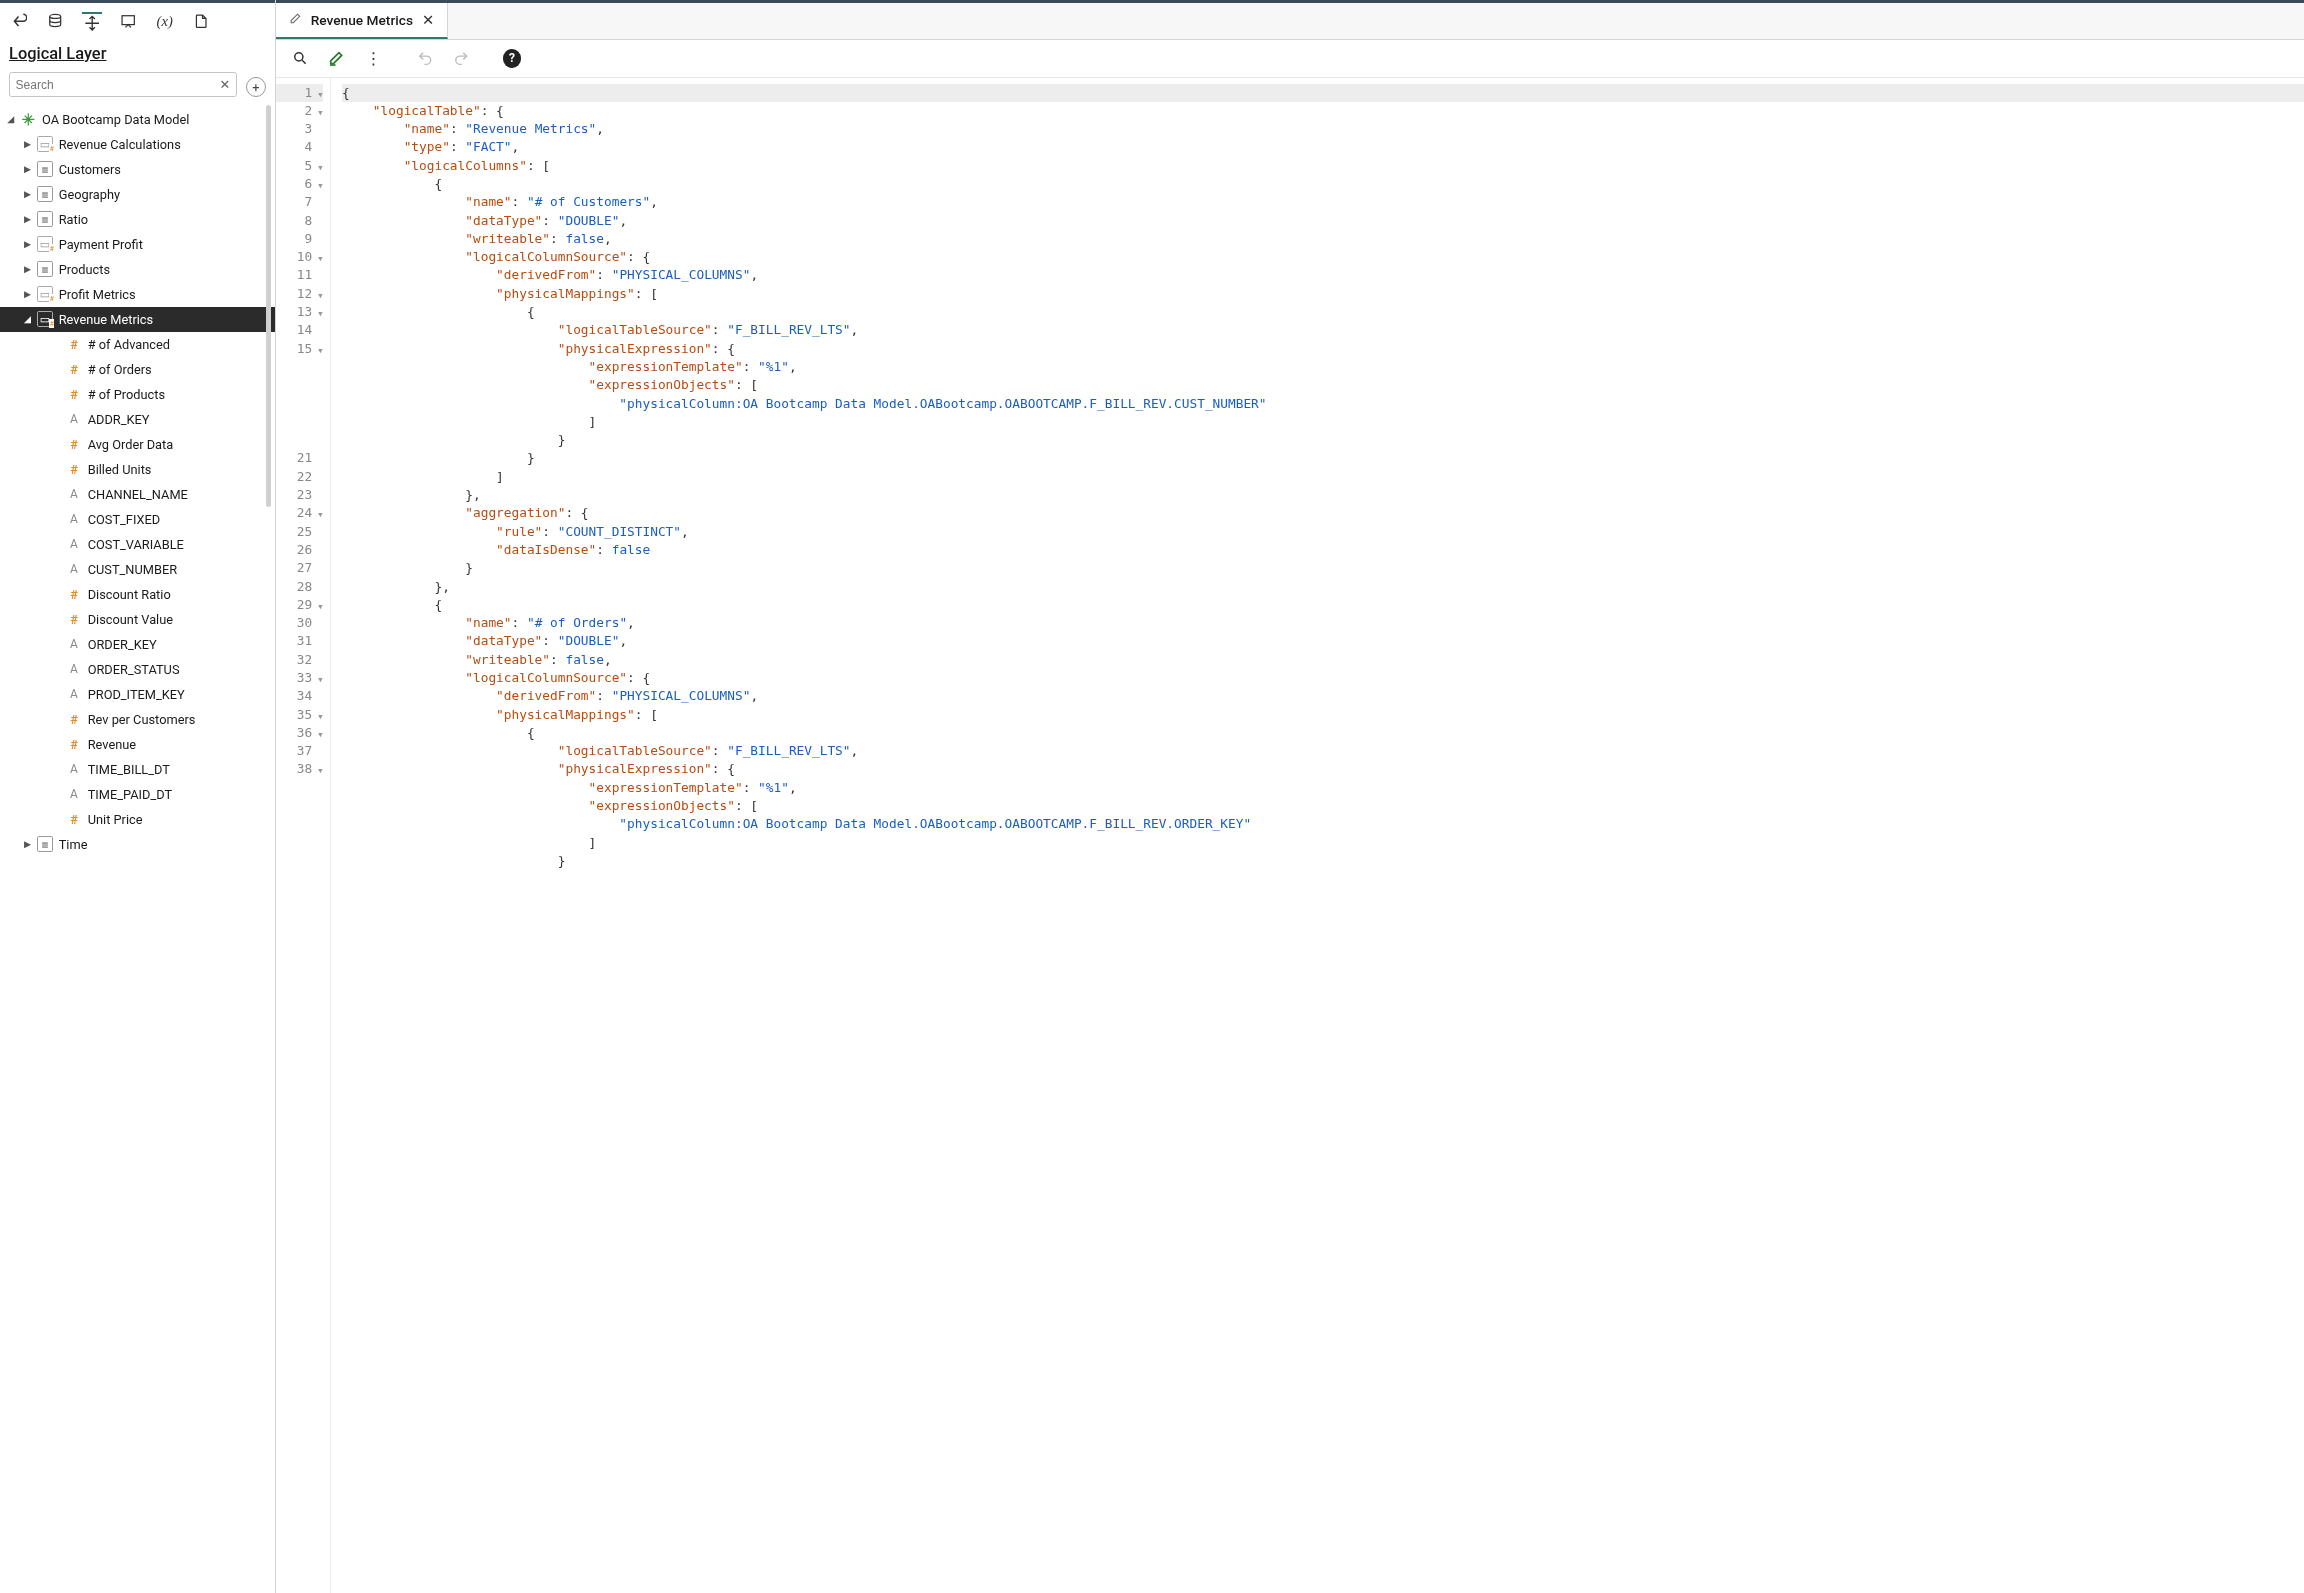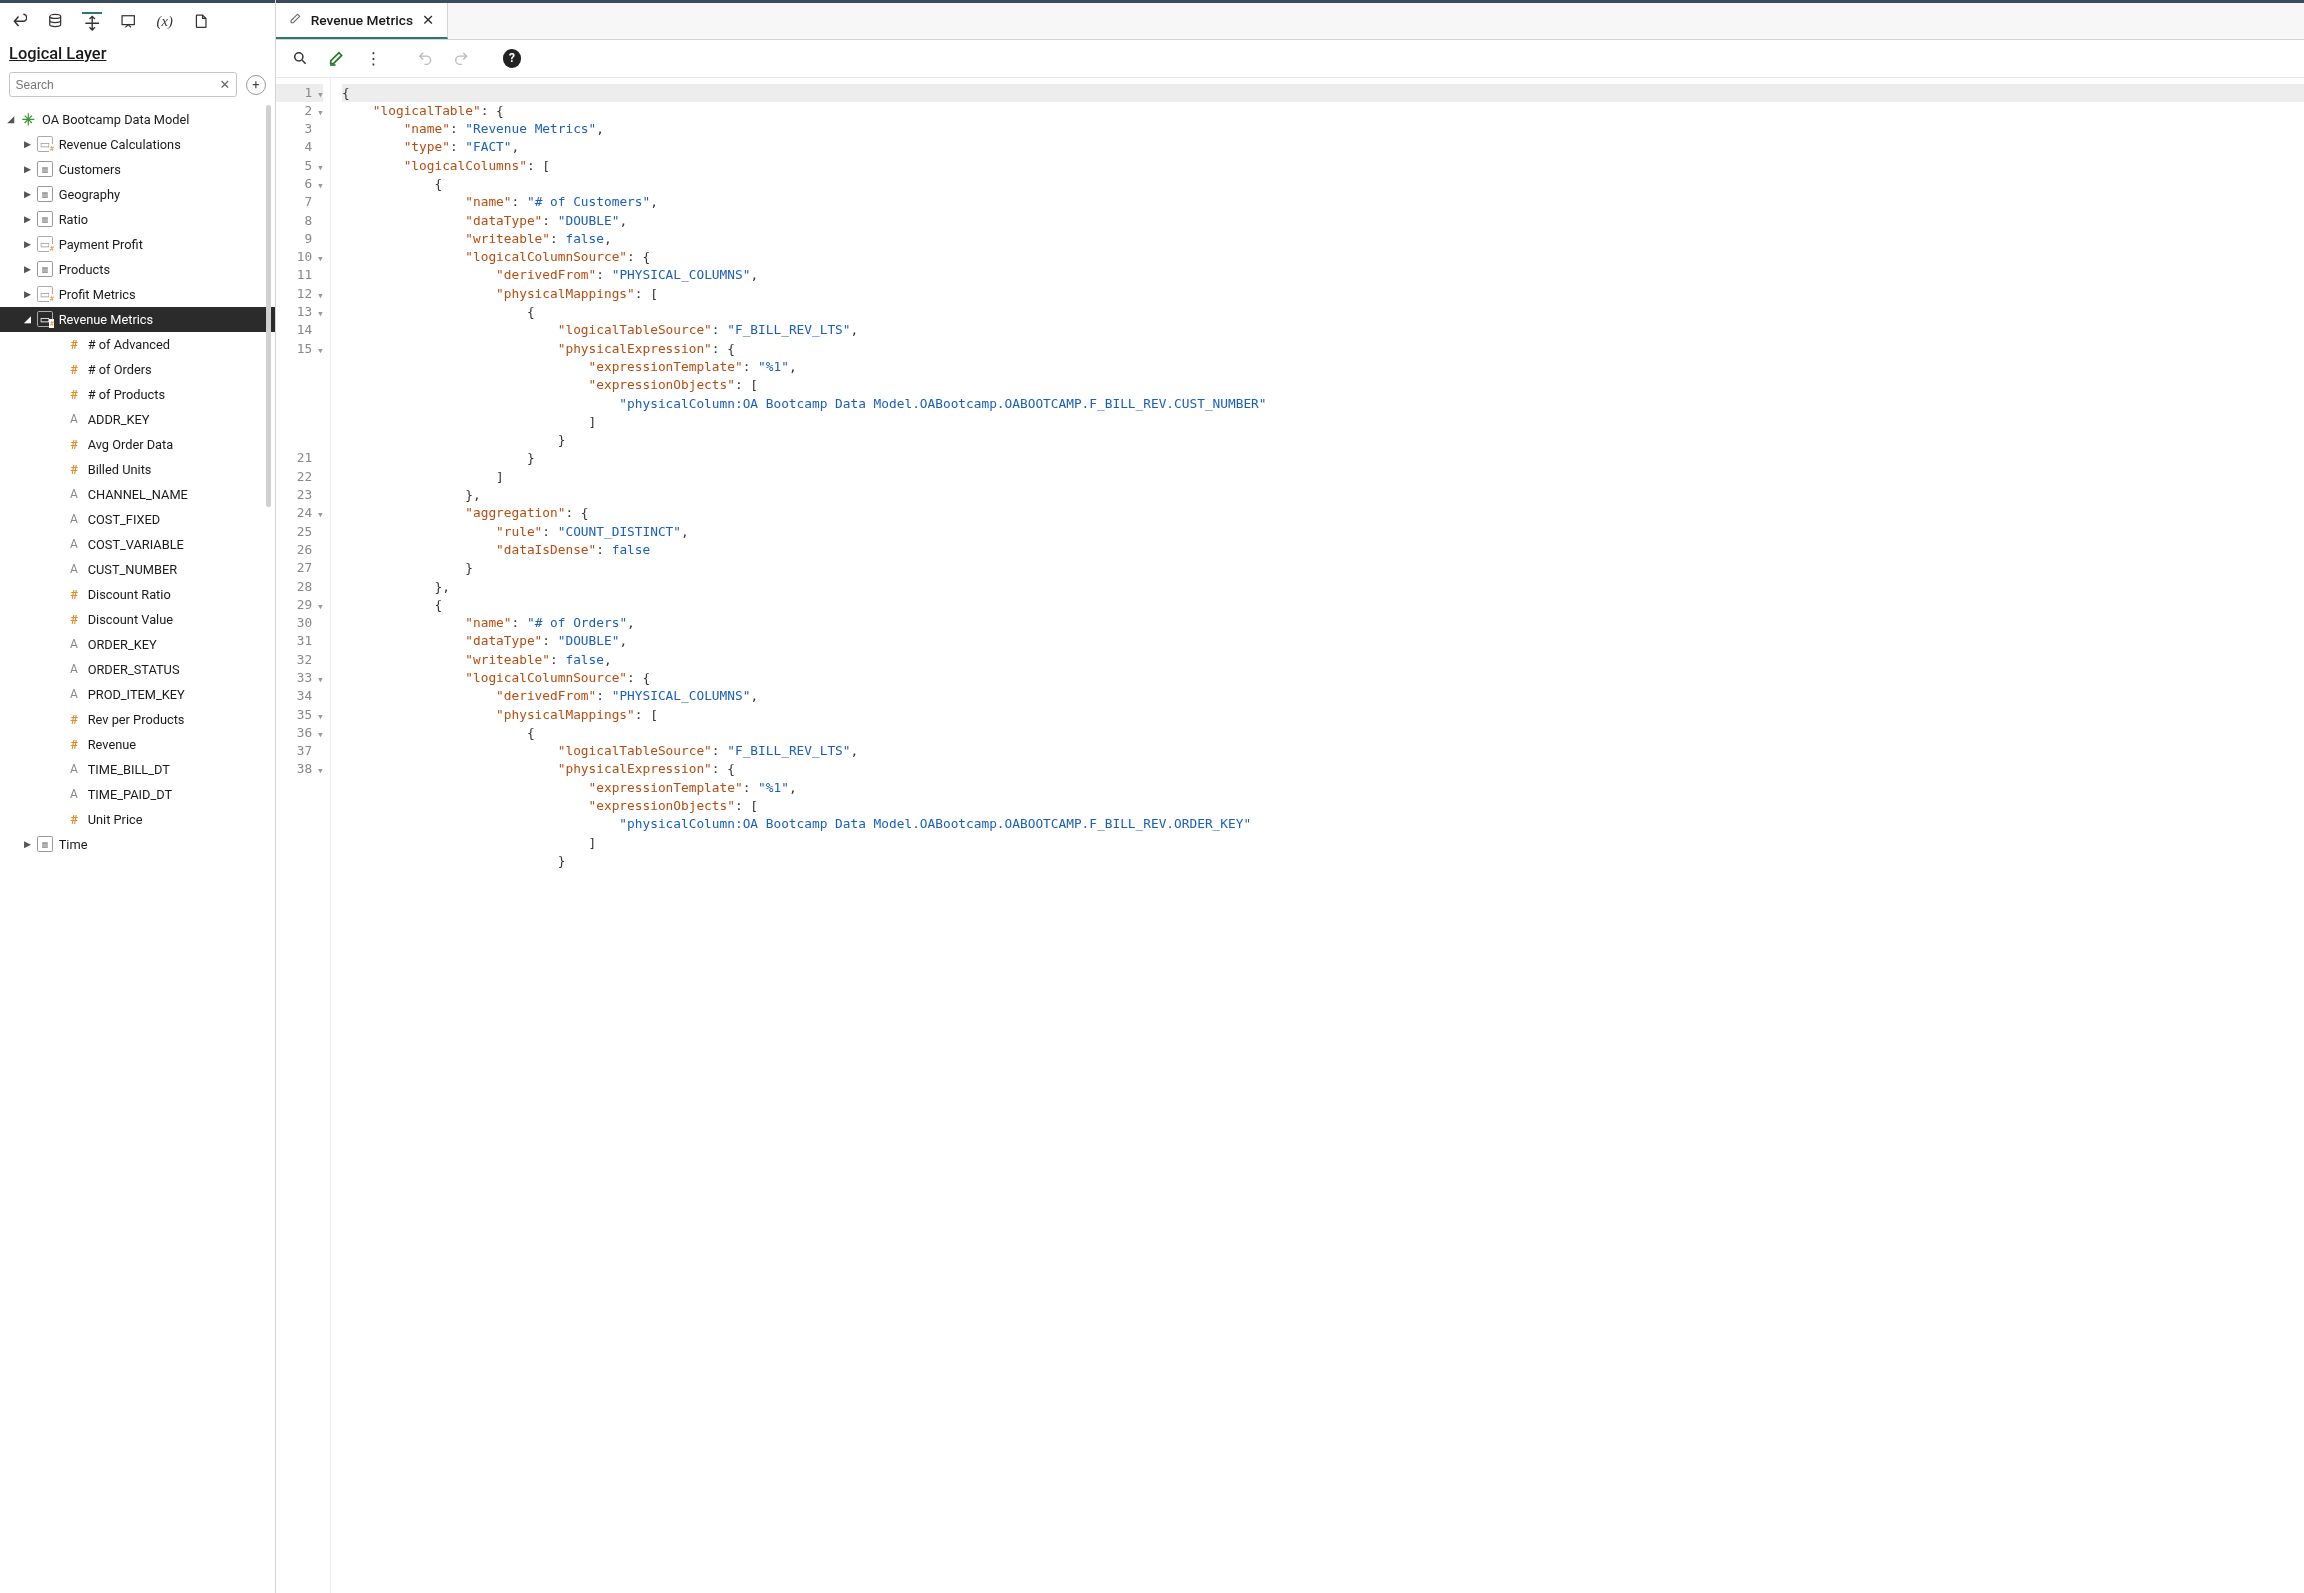--- a/index.html
+++ b/index.html
@@ -4,21 +4,21 @@
 <style>
   * { box-sizing: border-box; margin: 0; padding: 0; }
   body { font-family: -apple-system, BlinkMacSystemFont, "Segoe UI", Roboto, Arial, sans-serif; font-size: 12.8px; color: #1a1a1a; background: #fff; }
   .app { display: flex; height: 100vh; width: 100vw; }
   
   
   .sidebar { width: 276px; border-right: 0.9px solid #d5d5d5; display: flex; flex-direction: column; background: #fff; }
   .toolbar-top { height: 40px; display: flex; align-items: center; padding: 0 9.1px; gap: 16.4px; border-top: 3.7px solid #3b4b5a; }
   .toolbar-top .ticon { width: 20px; height: 20px; display:flex; align-items:center; justify-content:center; cursor:pointer; color:#333; }
   .panel-title { font-size: 16.4px; font-weight: 500; padding: 3.7px 9.1px 5.5px 9.1px; text-decoration: underline; }
-  .search-row { display:flex; align-items:center; gap:9.1px; padding: 3.7px 9.1px 7.3px 9.1px; }
+  .search-row { display:flex; align-items:flex-end; gap:9.1px; padding: 3.7px 9.1px 7.3px 9.1px; }
   .search-box { flex:1; border:0.9px solid #c4c4c4; border-radius:2.7px; display:flex; align-items:center; padding:0 5.5px; height:25.6px; background:#fff; }
   .search-box input { border:none; outline:none; flex:1; font-size:12px; color:#666; background:transparent; }
   .search-box .clear { cursor:pointer; color:#666; font-size:12.8px; }
   .add-btn { width:20px; height:20px; border:0.9px solid #999; border-radius:50%; display:flex; align-items:center; justify-content:center; cursor:pointer; font-size:12.8px; color:#444; }
   
   .tree { flex:1; overflow-y:auto; padding: 1.8px 0; position:relative; }
   .tree-scroll-indicator { position:absolute; right:3.7px; top:0; width:5.5px; height:402px; background:#d0d0d0; border-radius:2.7px; }
   .node { display:flex; align-items:center; height:25px; padding-left:9.1px; cursor:pointer; white-space:nowrap; font-size:12.8px; }
   .node.selected { background:#2b2b2b; color:#fff; }
   .node.selected .ic { color:#fff; }
@@ -234,21 +234,21 @@
             <span>ORDER_STATUS</span>
           </div>
           <div class="node indent-2 leaf">
             <span class="caret">▶</span>
             <span class="ic ic-acol">A</span>
             <span>PROD_ITEM_KEY</span>
           </div>
           <div class="node indent-2 leaf">
             <span class="caret">▶</span>
             <span class="ic ic-hash">#</span>
-            <span>Rev per Products</span>
+            <span>Rev per Customers</span>
           </div>
           <div class="node indent-2 leaf">
             <span class="caret">▶</span>
             <span class="ic ic-hash">#</span>
             <span>Revenue</span>
           </div>
           <div class="node indent-2 leaf">
             <span class="caret">▶</span>
             <span class="ic ic-acol">A</span>
             <span>TIME_BILL_DT</span>

